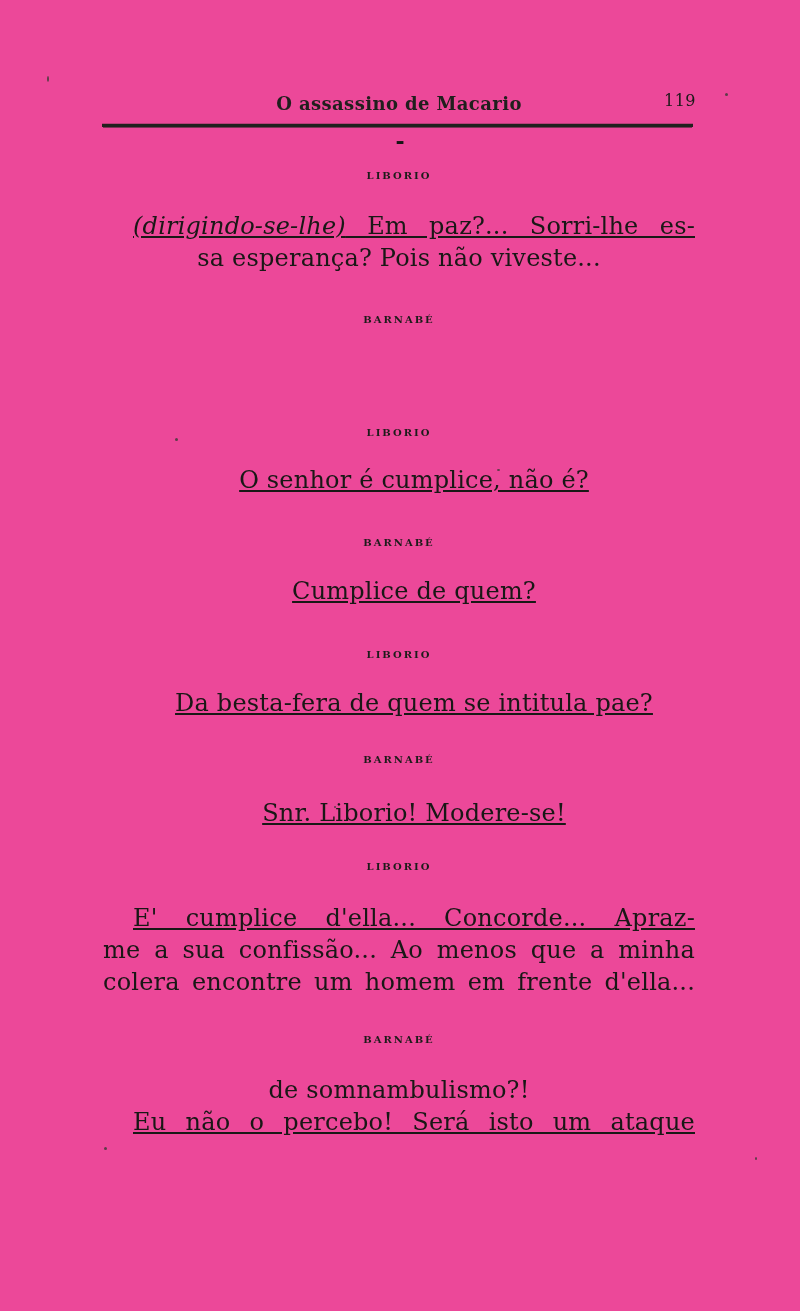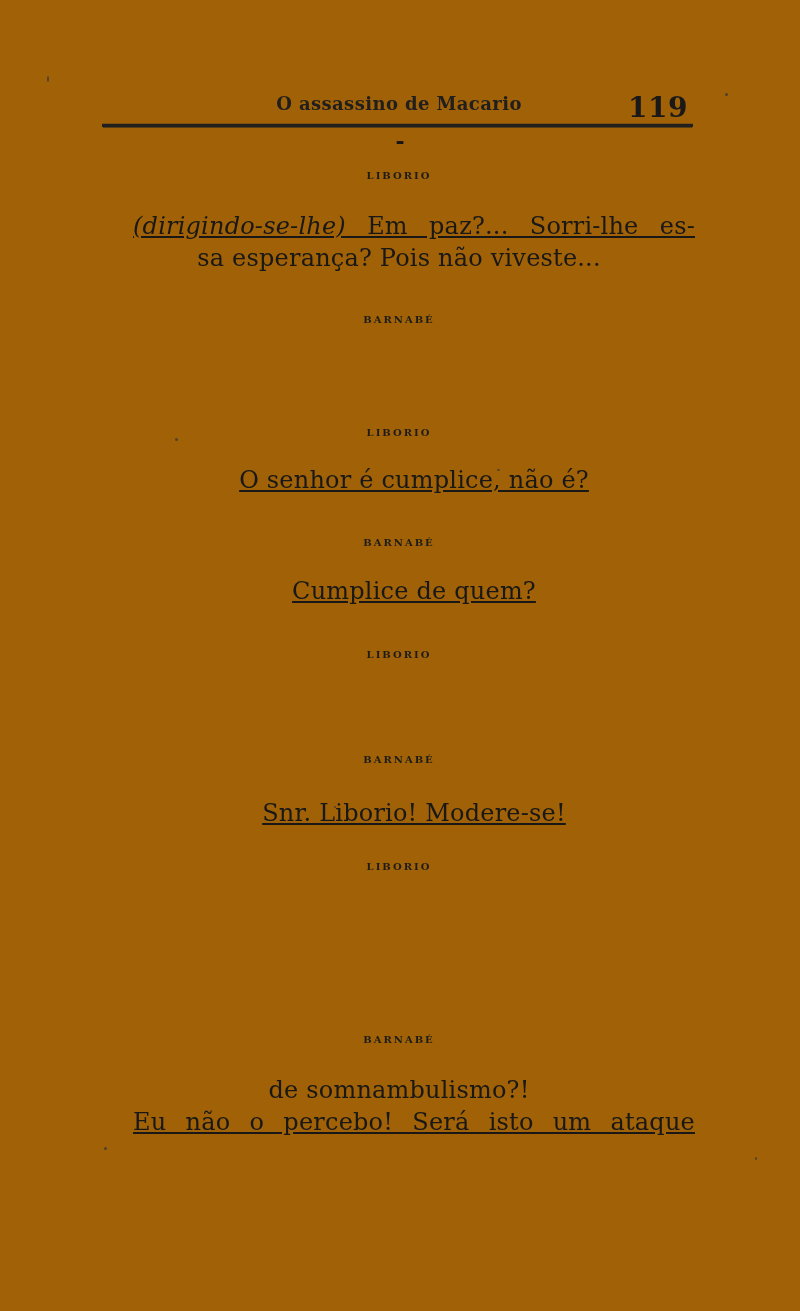--- a/index.html
+++ b/index.html
@@ -2,40 +2,40 @@
 <html><head>
 <meta charset="utf-8">
 <style>
   * { margin: 0; padding: 0; box-sizing: border-box; }
   html, body { background: #e9e9e7; }
   .page {
     position: relative;
     width: 800px;
     height: 1311px;
     margin: 0 auto;
-    background: #a16207;
+    background: #ec4899;
     color: #1b1a18;
     font-family: "DejaVu Serif", "Liberation Serif", serif;
     overflow: hidden;
   }
   
   .running-title {
     position: absolute;
     left: 103px; top: 93px; width: 592px;
     text-align: center;
     font-size: 18px;
     font-weight: 600;
     letter-spacing: 0.4px;
     color: #201f1d;
   }
   .page-number {
     position: absolute;
-    top: 91px; right: 112px;
-    font-size: 28px;
-    font-weight: 700;
+    top: 91px; right: 104px;
+    font-size: 16px;
+    font-weight: 400;
     letter-spacing: 0.5px;
     color: #1a1918;
   }
   .header-rule {
     position: absolute;
     left: 102px; top: 124px; width: 591px; height: 3px;
     background: #21201e;
     box-shadow: 0 2px 0 -1px rgba(33,32,30,0.55), 0 -1px 0 0 rgba(33,32,30,0.25);
   }
   .section-dash {
@@ -98,27 +98,35 @@
   <p class="speech" style="top:464px">
     <span class="line ind">O senhor é cumplice, não é?</span>
   </p>
 
   <div class="speaker" style="top:537px">BARNABÉ</div>
   <p class="speech" style="top:575px">
     <span class="line ind">Cumplice de quem?</span>
   </p>
 
   <div class="speaker" style="top:649px">LIBORIO</div>
+  <p class="speech" style="top:687px">
+    <span class="line ind">Da besta-fera de quem se intitula pae?</span>
+  </p>
 
   <div class="speaker" style="top:754px">BARNABÉ</div>
   <p class="speech" style="top:797px">
     <span class="line ind">Snr. Liborio! Modere-se!</span>
   </p>
 
   <div class="speaker" style="top:861px">LIBORIO</div>
+  <p class="speech" style="top:902px">
+    <span class="line j ind">E' cumplice d'ella... Concorde... Apraz-</span>
+    <span class="line j">me a sua confissão... Ao menos que a minha</span>
+    <span class="line j">colera encontre um homem em frente d'ella...</span>
+  </p>
 
   <div class="speaker" style="top:1034px">BARNABÉ</div>
   <p class="speech" style="top:1074px">
     <span class="line">de somnambulismo?!</span>
     <span class="line j ind">Eu não o percebo! Será isto um ataque</span>
   </p>
 
   <div class="speck" style="left:47px;  top:76px;   width:2px; height:6px;"></div>
   <div class="speck" style="left:725px; top:93px;   width:3px; height:3px;"></div>
   <div class="speck" style="left:175px; top:438px;  width:3px; height:3px;"></div>

